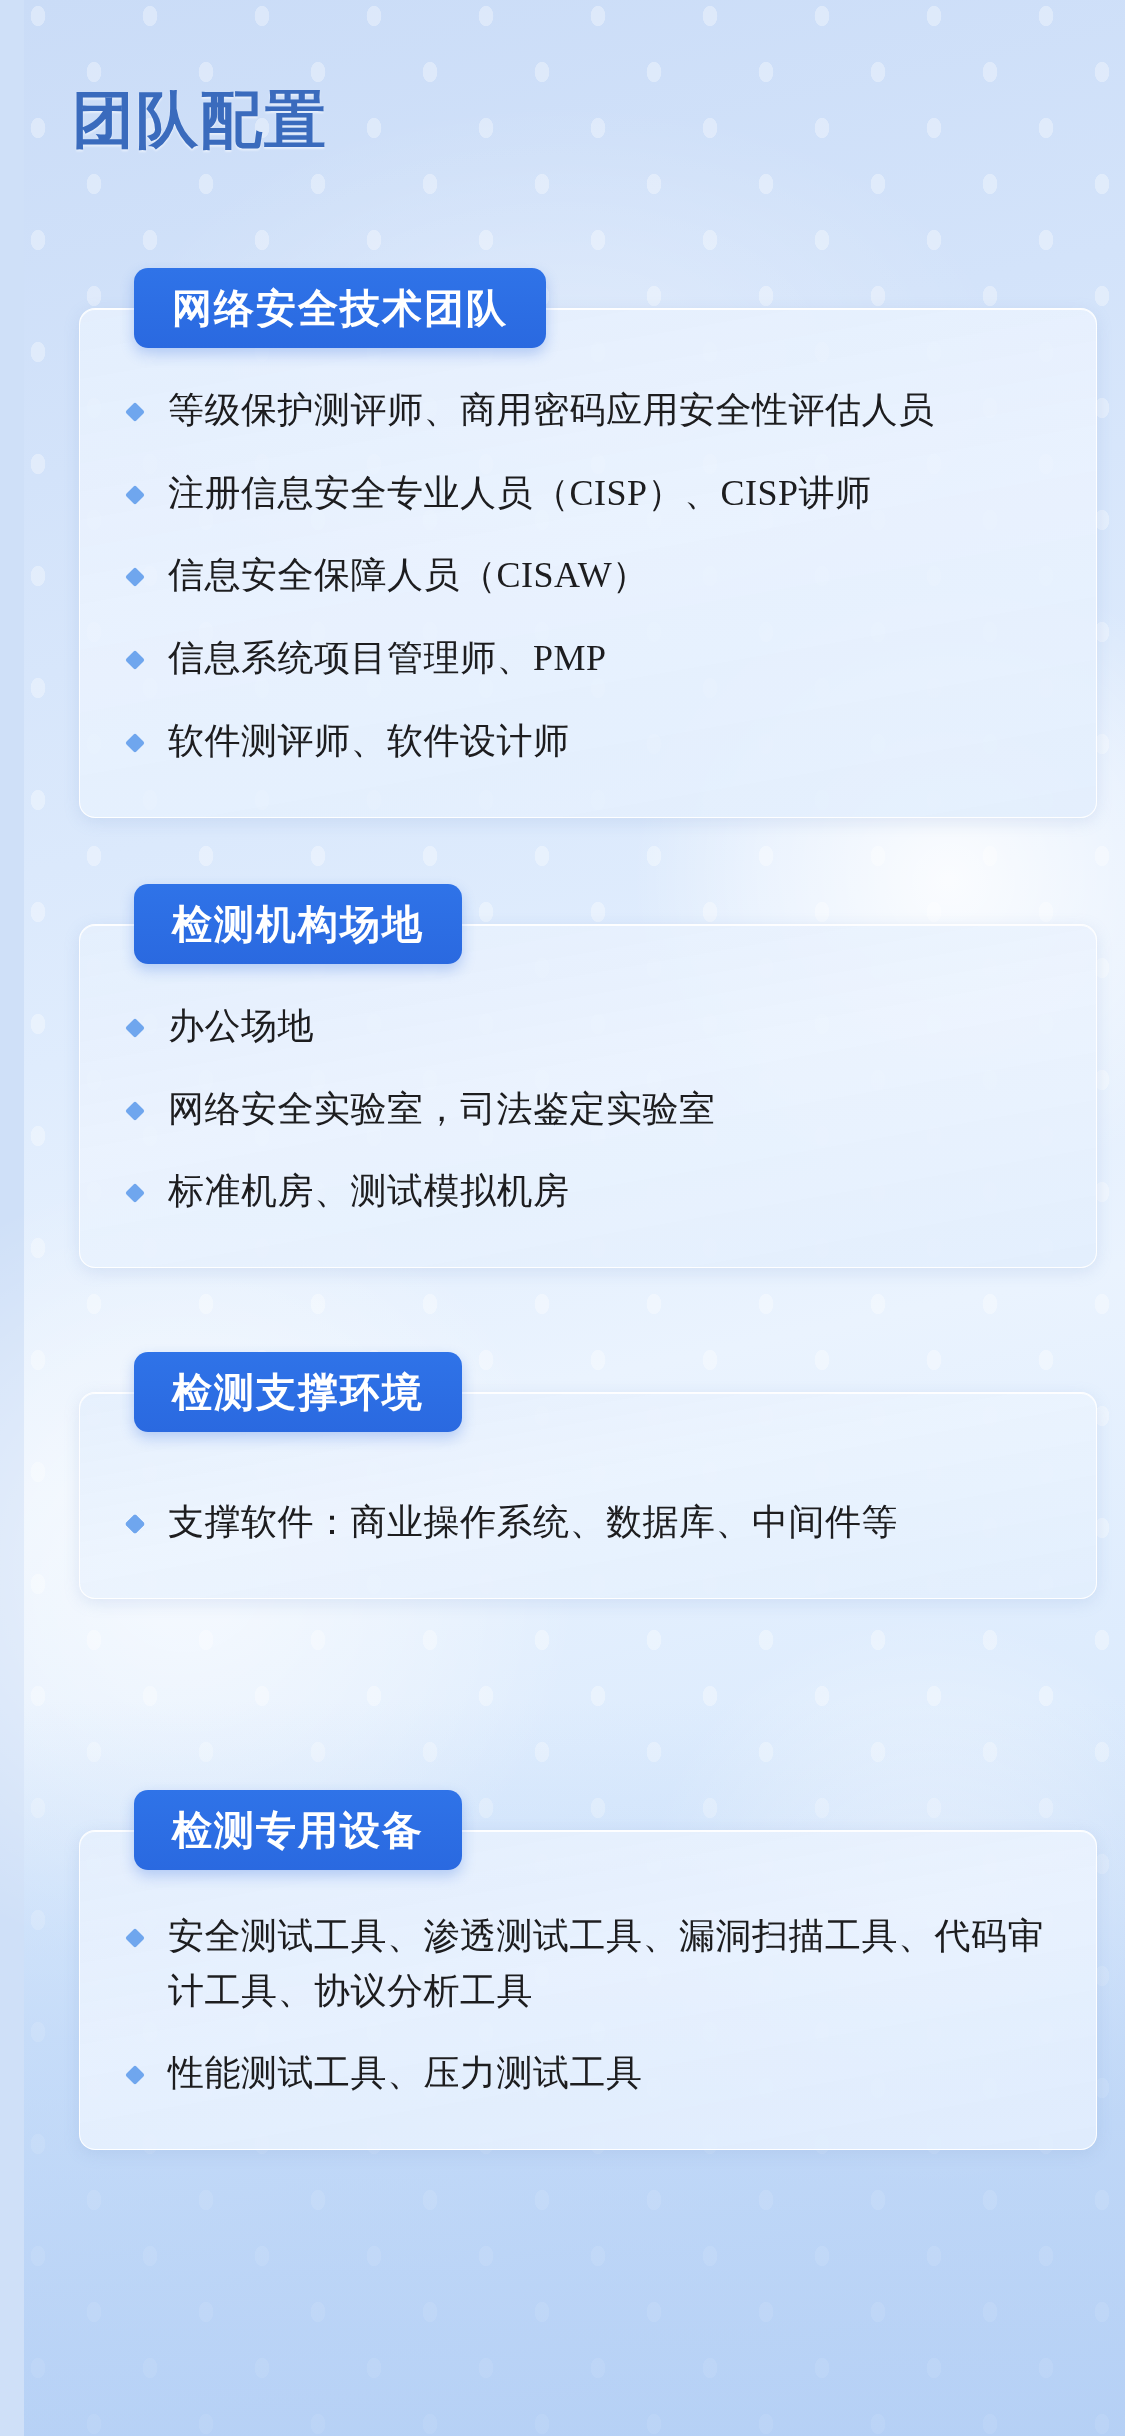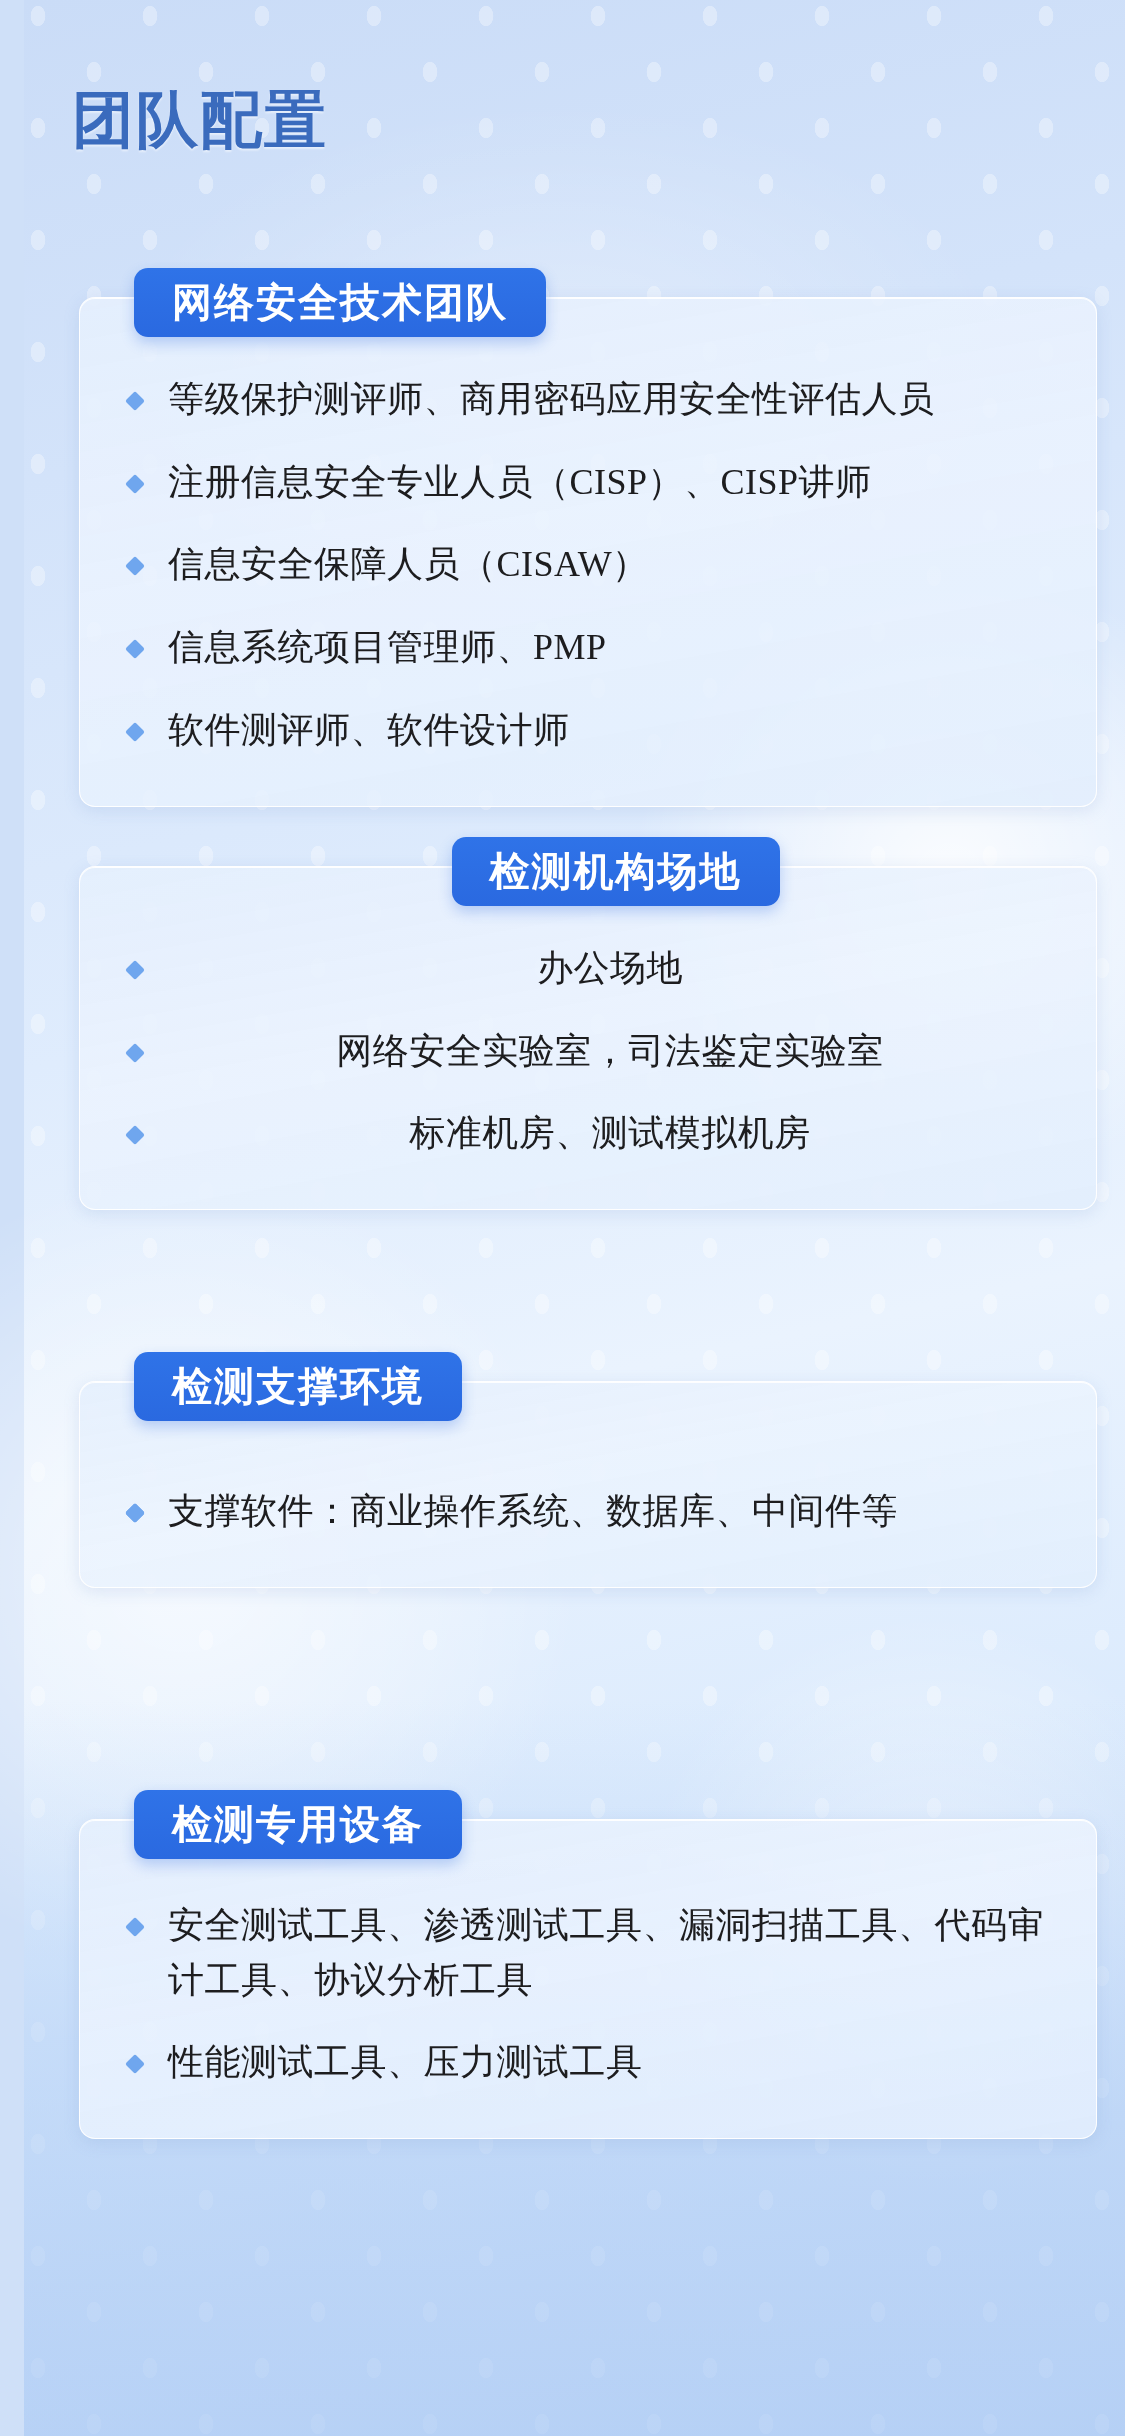--- a/index.html
+++ b/index.html
@@ -45,29 +45,29 @@
   .page-title{
     position:absolute; left:48px; top:78px;
     font-size:62px; font-weight:700; letter-spacing:2px;
     color:#3a6bbd;
     text-shadow:0 2px 2px rgba(255,255,255,.5);
   }
 
   
   .card-block{ position:absolute; left:55px; width:1018px; }
   .card-block.b1{ top:268px; }
-  .card-block.b2{ top:837px;text-align:center; }
+  .card-block.b2{ top:884px; }
   .card-block.b3{ top:1352px; }
   .card-block.b4{ top:1790px; }
 
   .card-head{
     position:relative; z-index:3;
     display:inline-flex; align-items:center; justify-content:center;
     margin-left:55px;
-    height:69px; padding:0 38px;
+    height:80px; padding:0 38px;
     background:linear-gradient(180deg,#2f73e8 0%,#2a69e0 100%);
     border-radius:14px;
     color:#ffffff; font-size:40px; font-weight:700; letter-spacing:2px;
     box-shadow:0 6px 14px rgba(42,105,224,.28);
     white-space:nowrap;
   }
 
   .card-body{
     position:relative; z-index:1;
     margin-top:-40px;

